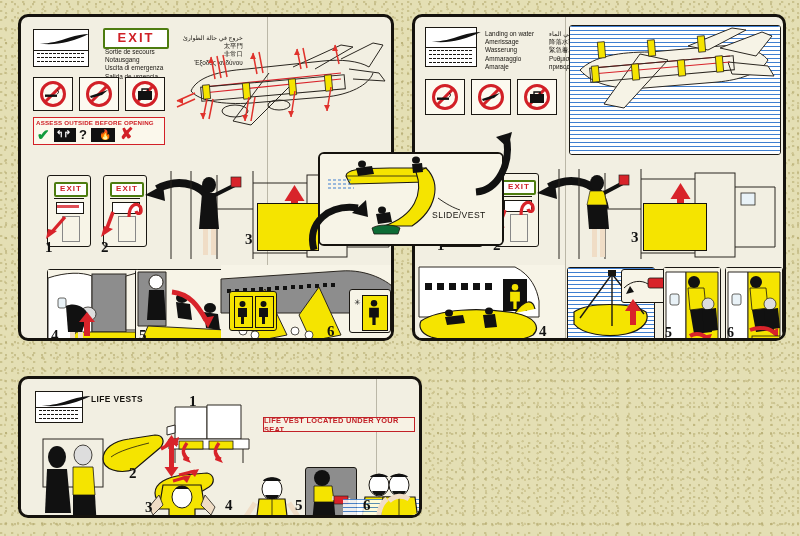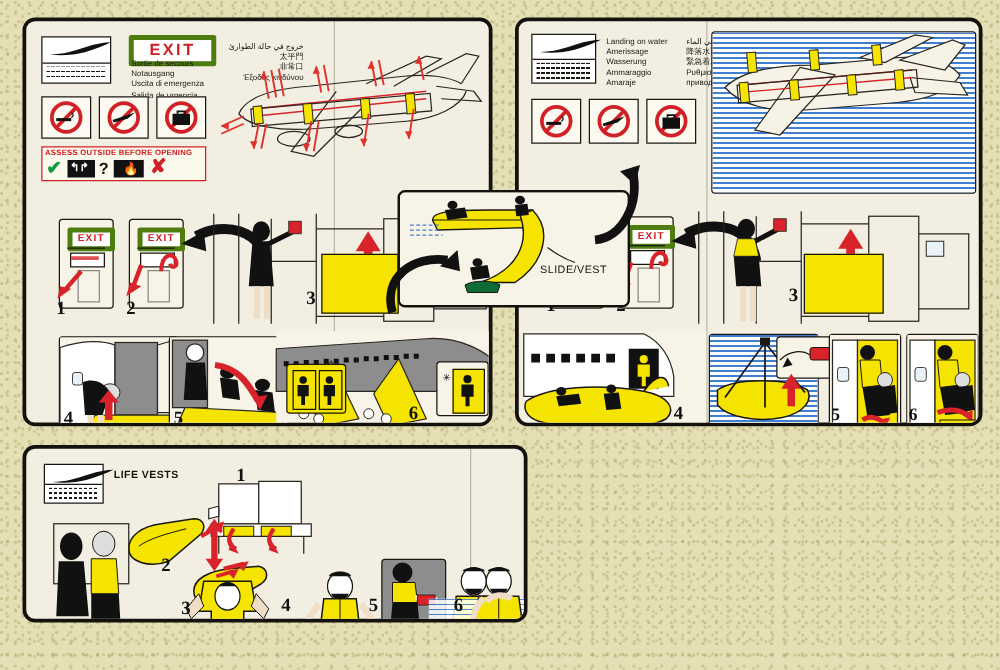--- a/index.html
+++ b/index.html
@@ -24,37 +24,37 @@
   .card{
     position:absolute;
     background:#f2efe2;
     border:3px solid #15120d;
     border-radius:10px;
     box-sizing:border-box;
     overflow:hidden;
   }
   .panel-left{left:18px;top:14px;width:376px;height:327px;}
   .panel-right{left:412px;top:14px;width:374px;height:327px;}
-  .panel-bottom{left:18px;top:356px;width:404px;height:142px;}
+  .panel-bottom{left:18px;top:376px;width:404px;height:142px;}
 
   
   .fold{position:absolute;top:0;bottom:0;width:1px;background:rgba(120,115,95,.45);}
 
   
   .frm{position:absolute;box-sizing:border-box;border:1.4px solid #1a1712;background:#f7f4e7;border-radius:3px;}
   .num{position:absolute;font-weight:bold;color:#111;font-family:"Liberation Serif",serif;}
   .plane-water-box{position:absolute;border:1.4px solid #1a1712;background:#fff;box-sizing:border-box;}
   .plane-water-box .pw-plane{position:absolute;left:4px;right:4px;top:3px;height:14px;}
   .pw-sep{position:absolute;left:0;right:0;top:18px;height:1.2px;background:#1a1712;}
   .pw-waves{position:absolute;left:3px;right:3px;top:21px;bottom:2px;
      background-image:repeating-linear-gradient(to bottom, #1a1712 0 1px, transparent 1px 4px);
      -webkit-mask-image:repeating-linear-gradient(to right, #000 0 3px, transparent 3px 4px);
      mask-image:repeating-linear-gradient(to right, #000 0 3px, transparent 3px 4px);}
 
-  .exitbox{position:absolute;border:4px solid #4d7c0f;border-radius:2px;background:#fff;
+  .exitbox{position:absolute;border:2px solid #4d7c0f;border-radius:2px;background:#fff;
            color:#cf2026;font-weight:bold;letter-spacing:2px;text-align:center;}
 
   .langlist{position:absolute;font-size:6.4px;line-height:8.2px;color:#1a1712;white-space:nowrap;}
   .langlist2{position:absolute;font-size:6.4px;line-height:8.2px;color:#1a1712;white-space:nowrap;}
 
   .title-label{position:absolute;font-size:7.6px;font-weight:bold;letter-spacing:.4px;color:#15120d;}
 
   
   .prohib{position:absolute;border:1.4px solid #1a1712;background:#fcfaf0;box-sizing:border-box;}
   .nosign{position:absolute;left:50%;top:50%;transform:translate(-50%,-50%);
@@ -637,20 +637,21 @@
 
   <div class="plane-water-box" style="left:14px;top:12px;width:48px;height:32px;">
     <svg class="pw-plane" viewBox="0 0 60 16">
       <path d="M2 12 C14 12 24 9 36 5 C44 2.5 52 1 58 1 C52 4 44 7 34 10 C24 12.6 12 13.5 2 12 Z" fill="#111"></path>
     </svg>
     <div class="pw-sep" style="top:15px;"></div>
     <div class="pw-waves" style="top:18px;"></div>
   </div>
   <div class="title-label" style="left:70px;top:15px;font-size:8.4px;">LIFE VESTS</div>
 
+  <div class="lifevest-banner" style="left:242px;top:38px;width:152px;height:15px;">LIFE VEST LOCATED UNDER YOUR SEAT</div>
 
   <svg style="position:absolute;left:128px;top:18px;width:116px;height:70px;" viewBox="0 0 116 70">
     <g fill="#fff" stroke="#2a2620" stroke-width="1">
       <path d="M26 10 L58 10 L58 42 L26 42 Z"></path>
       <path d="M58 8 L92 8 L92 42 L58 42 Z"></path>
       <path d="M18 30 L26 28 L26 36 L18 38 Z"></path>
       <path d="M20 42 L100 42 L100 52 L20 52 Z"></path>
       <path d="M26 52 L26 66"></path>
         <path d="M94 52 L94 66"></path>
     </g>

